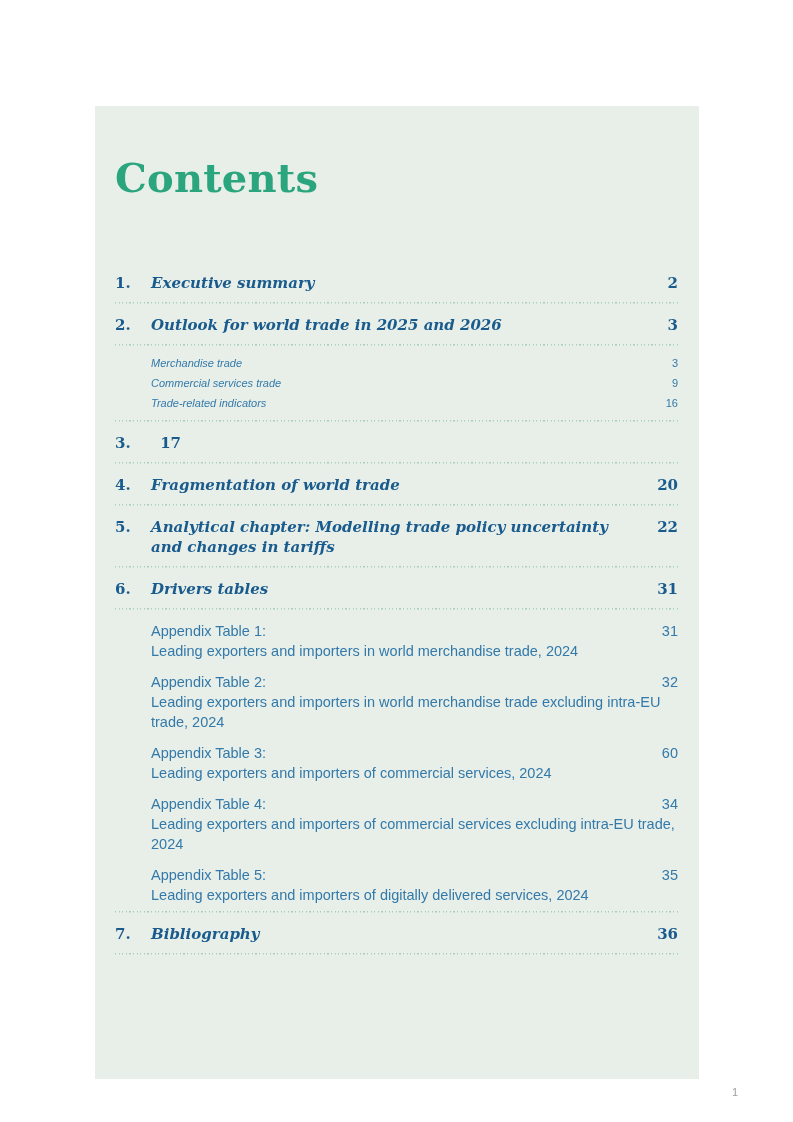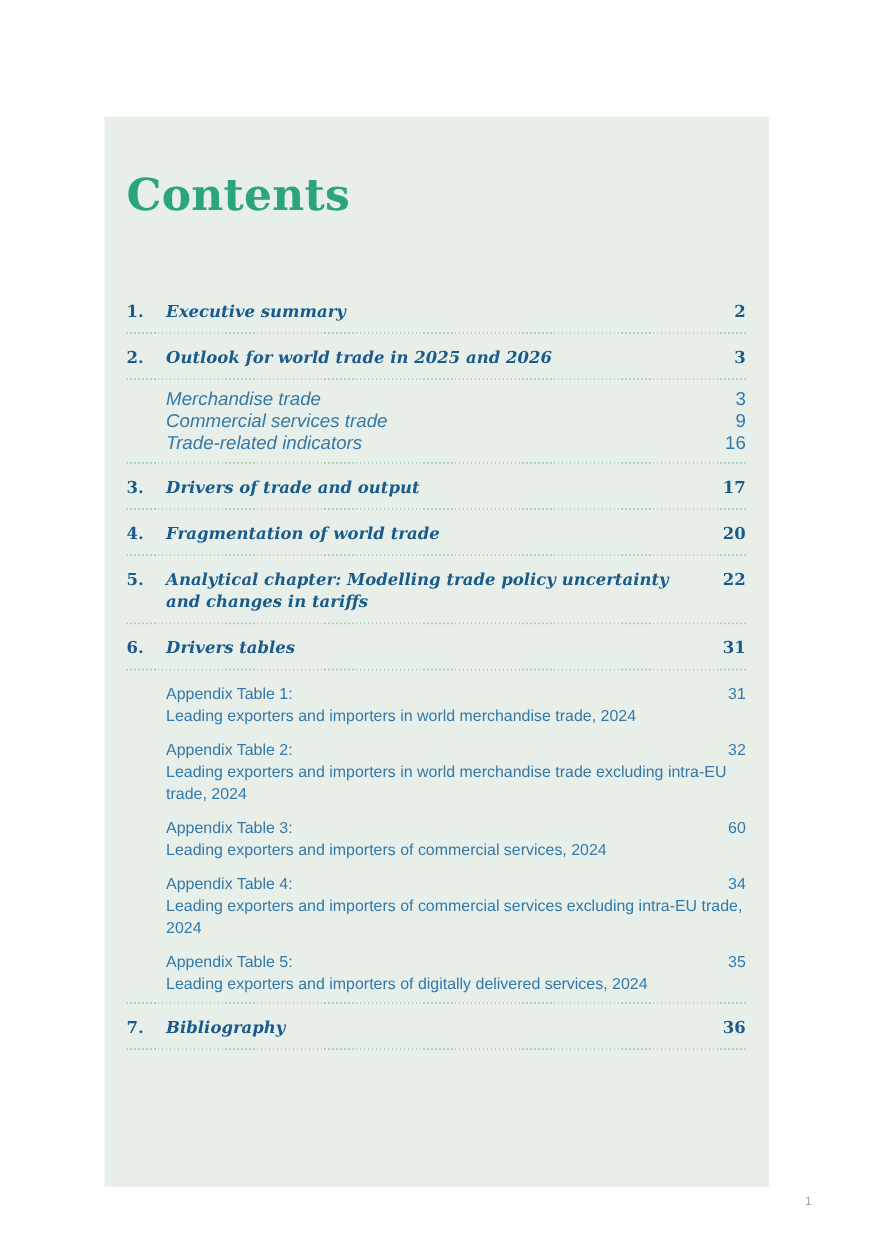--- a/index.html
+++ b/index.html
@@ -42,21 +42,21 @@
   .main-row {
     padding: 11px 0 9px;
     font-family: "DejaVu Serif", serif;
     font-weight: bold;
     font-size: 15px;
     line-height: 20px;
     color: var(--navy, #1A5B8D);
   }
   .subgroup { padding: 7px 0; }
   .sub-row {
-    font-size: 17px;
+    font-size: 11px;
     line-height: 20px;
     color: var(--blue, #3379A9);
   }
   .appendix-group { padding: 11px 0 6px; }
   .appendix-item {
     position: relative;
     display: flex;
     align-items: center;
     margin-bottom: 11px;
     font-size: 14.5px;
@@ -112,21 +112,20 @@
         </div>
         <div class="row sub-row">
           <span class="num"></span>
           <span class="label">Trade-related indicators</span>
           <span class="page">16</span>
         </div>
       </div>
       <div class="rule"></div>
       <div class="row main-row">
         <span class="num">3.</span>
-        <span class="label">Drivers of trade and output</span>
         <span class="page">17</span>
       </div>
       <div class="rule"></div>
       <div class="row main-row">
         <span class="num">4.</span>
         <span class="label">Fragmentation of world trade</span>
         <span class="page">20</span>
       </div>
       <div class="rule"></div>
       <div class="row main-row">

